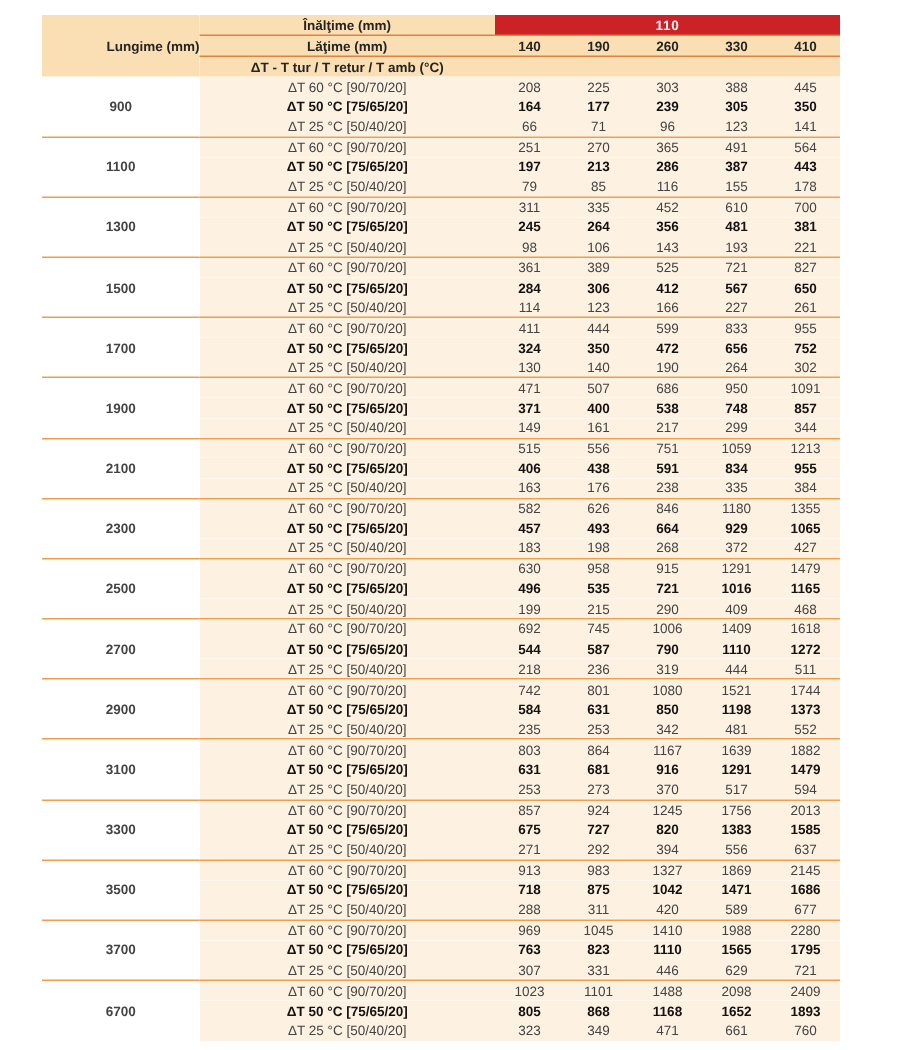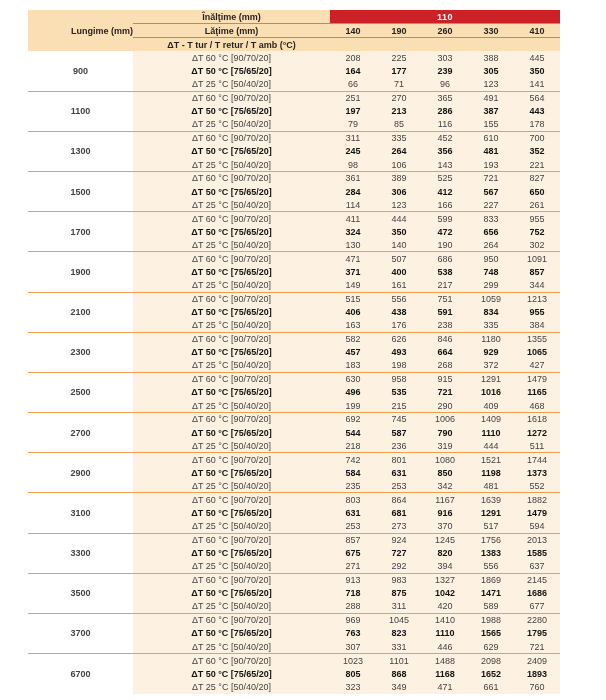--- a/index.html
+++ b/index.html
@@ -136,21 +136,21 @@
           <td class="val">452</td>
           <td class="val">610</td>
           <td class="val">700</td>
         </tr>
         <tr class="r-dt50">
           <td class="lab">ΔT 50 °C [75/65/20]</td>
           <td class="val">245</td>
           <td class="val">264</td>
           <td class="val">356</td>
           <td class="val">481</td>
-          <td class="val">352</td>
+          <td class="val">381</td>
         </tr>
         <tr class="r-dt25">
           <td class="lab">ΔT 25 °C [50/40/20]</td>
           <td class="val">98</td>
           <td class="val">106</td>
           <td class="val">143</td>
           <td class="val">193</td>
           <td class="val">221</td>
         </tr>
       </tbody>

